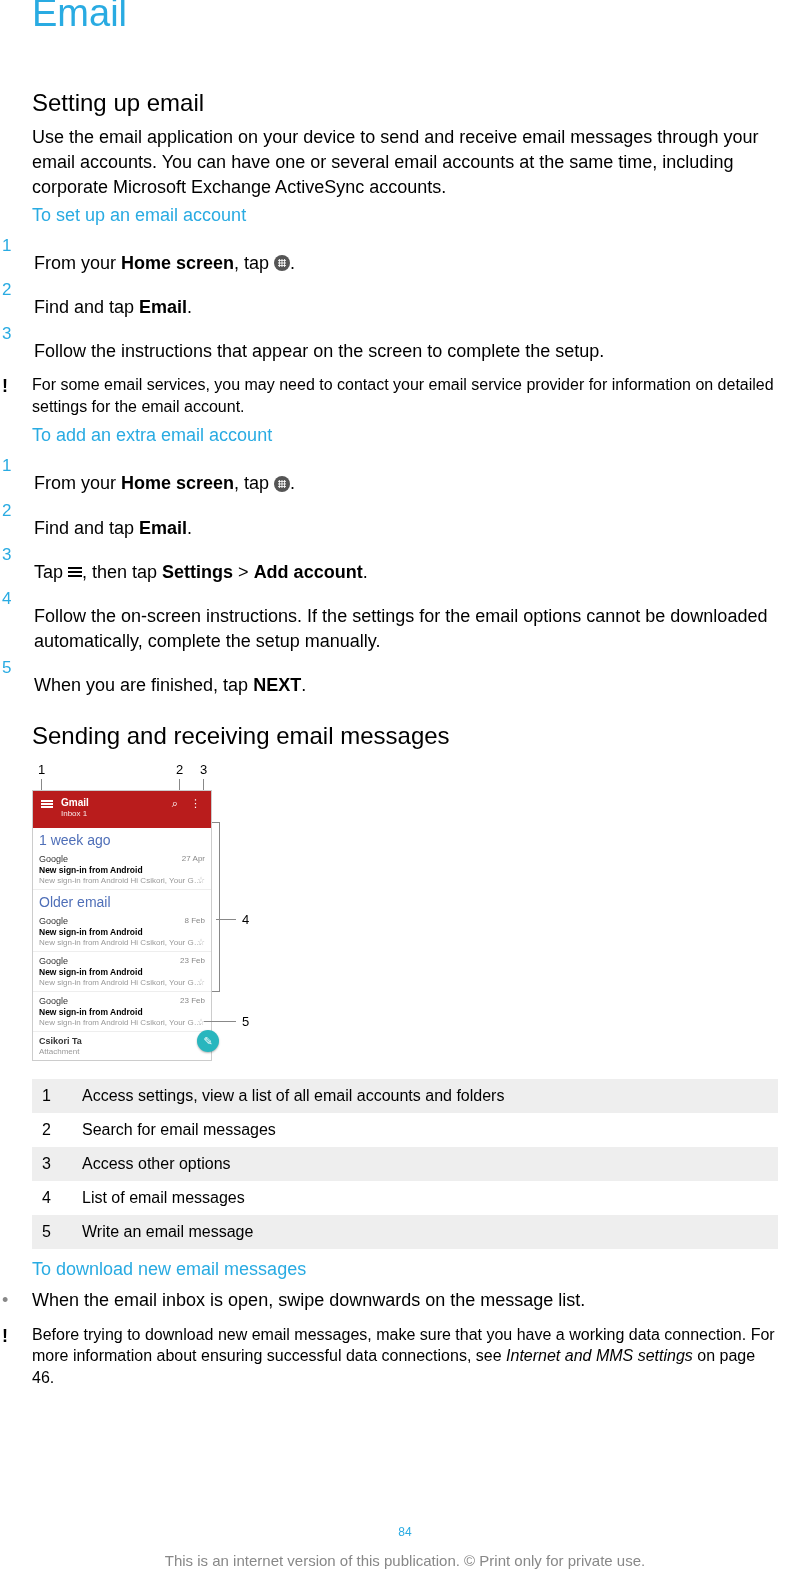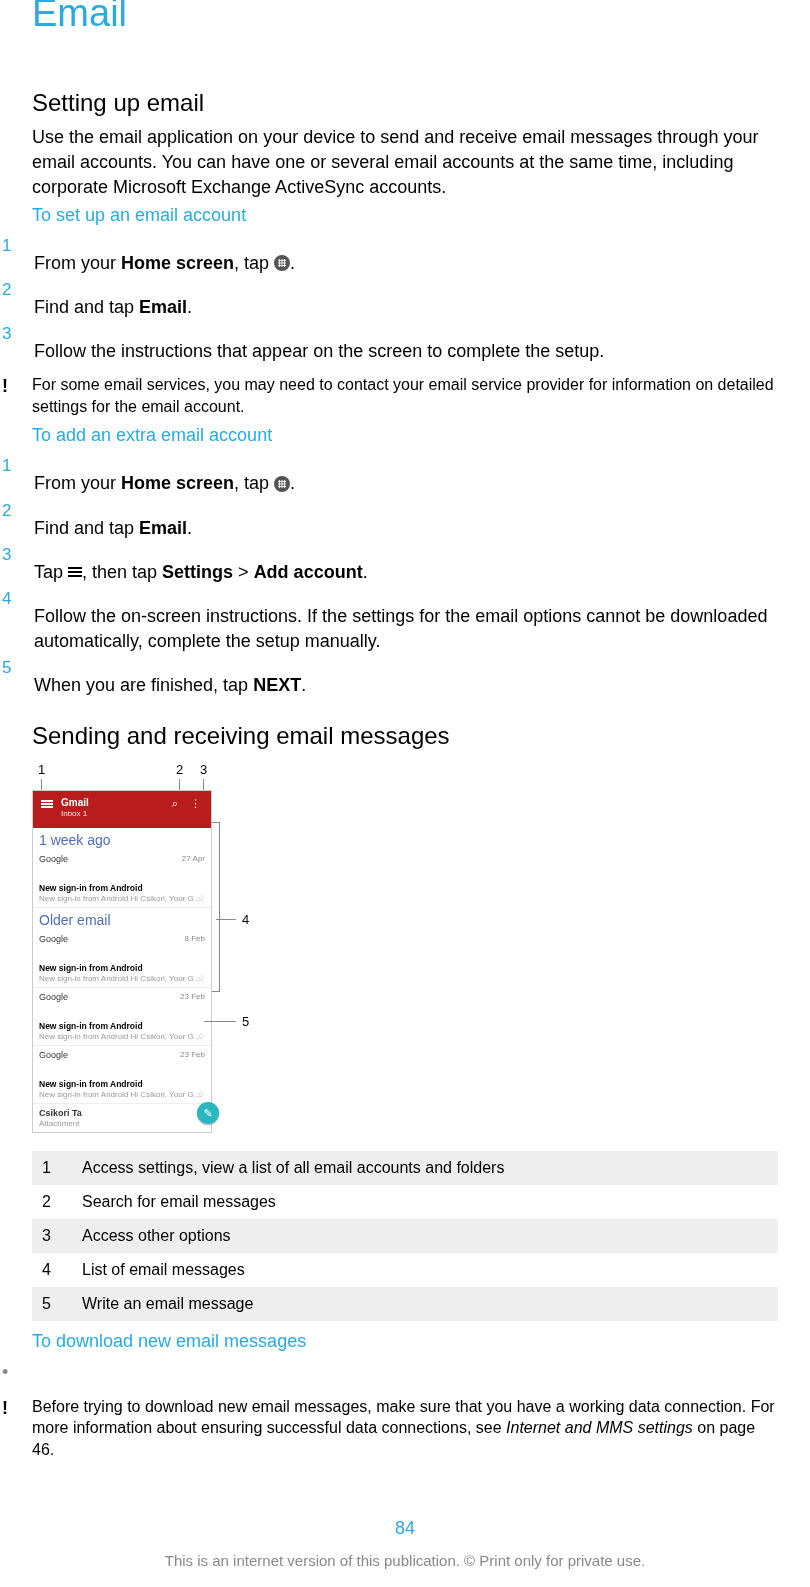--- a/index.html
+++ b/index.html
@@ -175,21 +175,21 @@
   .gm-title .sub { font-size: 8px; opacity: .9; }
   .gm-search, .gm-more { color:#fff; font-size: 11px; padding: 0 2px; }
   .sec-label { color: #4f6fb8; font-size: 14px; padding: 4px 6px 2px; }
   .mail {
     border-bottom: 1px solid #eee;
     padding: 4px 6px;
   }
   .mail .row1 { display:flex; justify-content:space-between; color:#333; }
   .mail .from { font-size: 9px; }
   .mail .date { font-size: 8px; color:#888; }
-  .mail .subj { font-size: 8.5px; font-weight:700; color:#000; margin-top:19px; }
+  .mail .subj { font-size: 8.5px; font-weight:700; color:#000; margin-top:1px; }
   .mail .prev { font-size: 8px; color:#999; margin-top:1px; white-space:nowrap; overflow:hidden; text-overflow:ellipsis; }
   .mail .star { float:right; color:#bbb; font-size: 9px; margin-top:-10px; }
   .fab {
     position: absolute;
     right: -8px;
     bottom: 8px;
     width: 22px; height: 22px;
     border-radius: 50%;
     background: #29b6be;
     color: #fff;
@@ -209,21 +209,21 @@
   table.legend { border-collapse: collapse; width: 100%; font-size: 16px; margin-bottom: 10px; }
   table.legend tr:nth-child(odd) { background: #eeeeee; }
   table.legend td { padding: 8px 10px; }
   table.legend td:first-child { width: 40px; }
 
   .page-num {
     position: absolute;
     bottom: 48px;
     left: 0; right: 0;
     text-align: center;
-    font-size: 18px;
+    font-size: 12px;
     color: #29abe2;
   }
   .footer {
     position: absolute;
     bottom: 18px;
     left: 0; right: 0;
     text-align: center;
     font-size: 15px;
     color: #888;
   }
@@ -382,20 +382,21 @@
         <td>5</td>
         <td>Write an email message</td>
       </tr>
 </tbody>
   </table>
 
 <h3>To download new email messages</h3>
 
 <div class="bullet-line">
   <div class="bullet-icon">•</div>
+  <div>When the email inbox is open, swipe downwards on the message list.</div>
 </div>
 
 <div class="note">
   <div class="note-icon">!</div>
   <div class="note-text">
     <span>Before trying to download new email messages, make sure that you have a working data connection. For more information about ensuring successful data connections, see </span><span class="italic">Internet and MMS settings</span><span> on page 46.</span>
   </div>
 </div>
 
 <div class="page-num">84</div>

